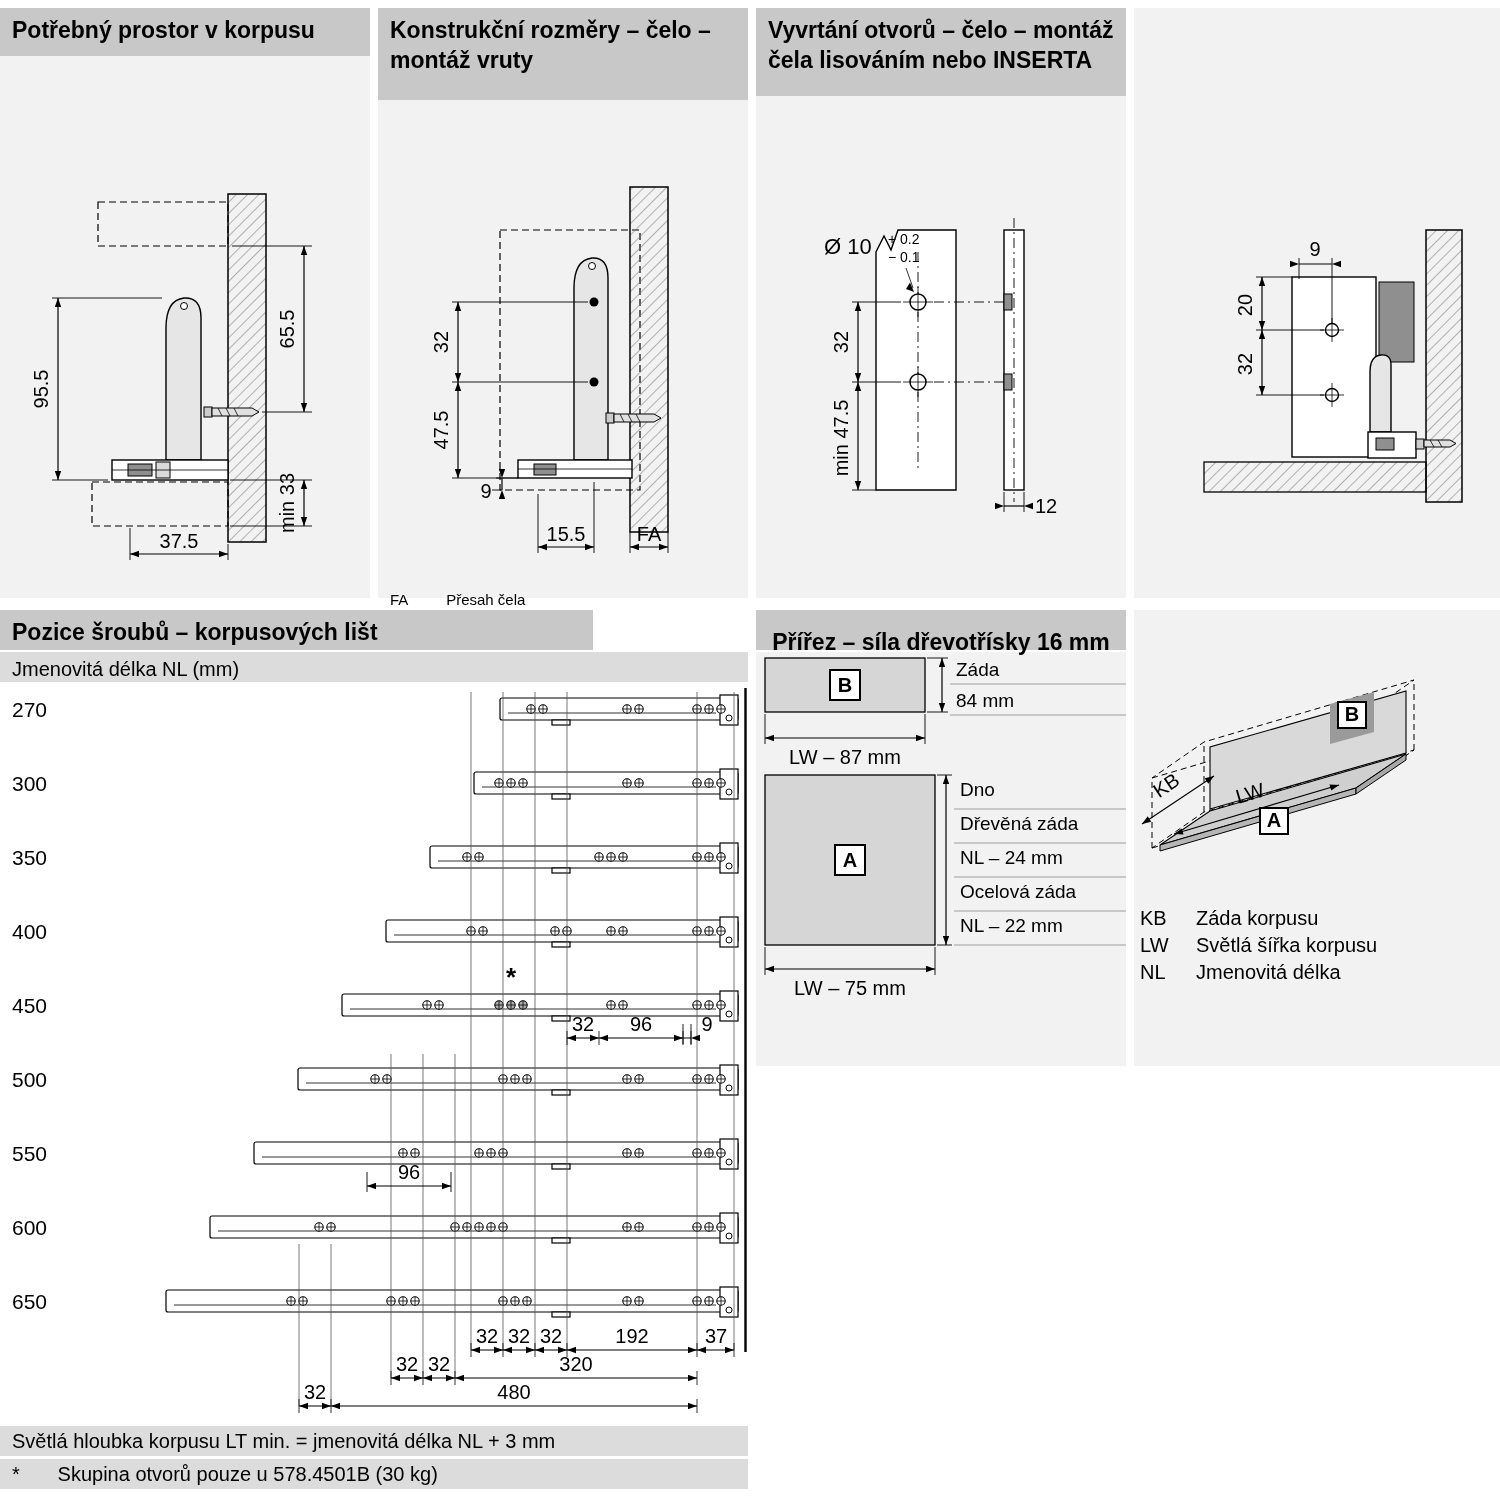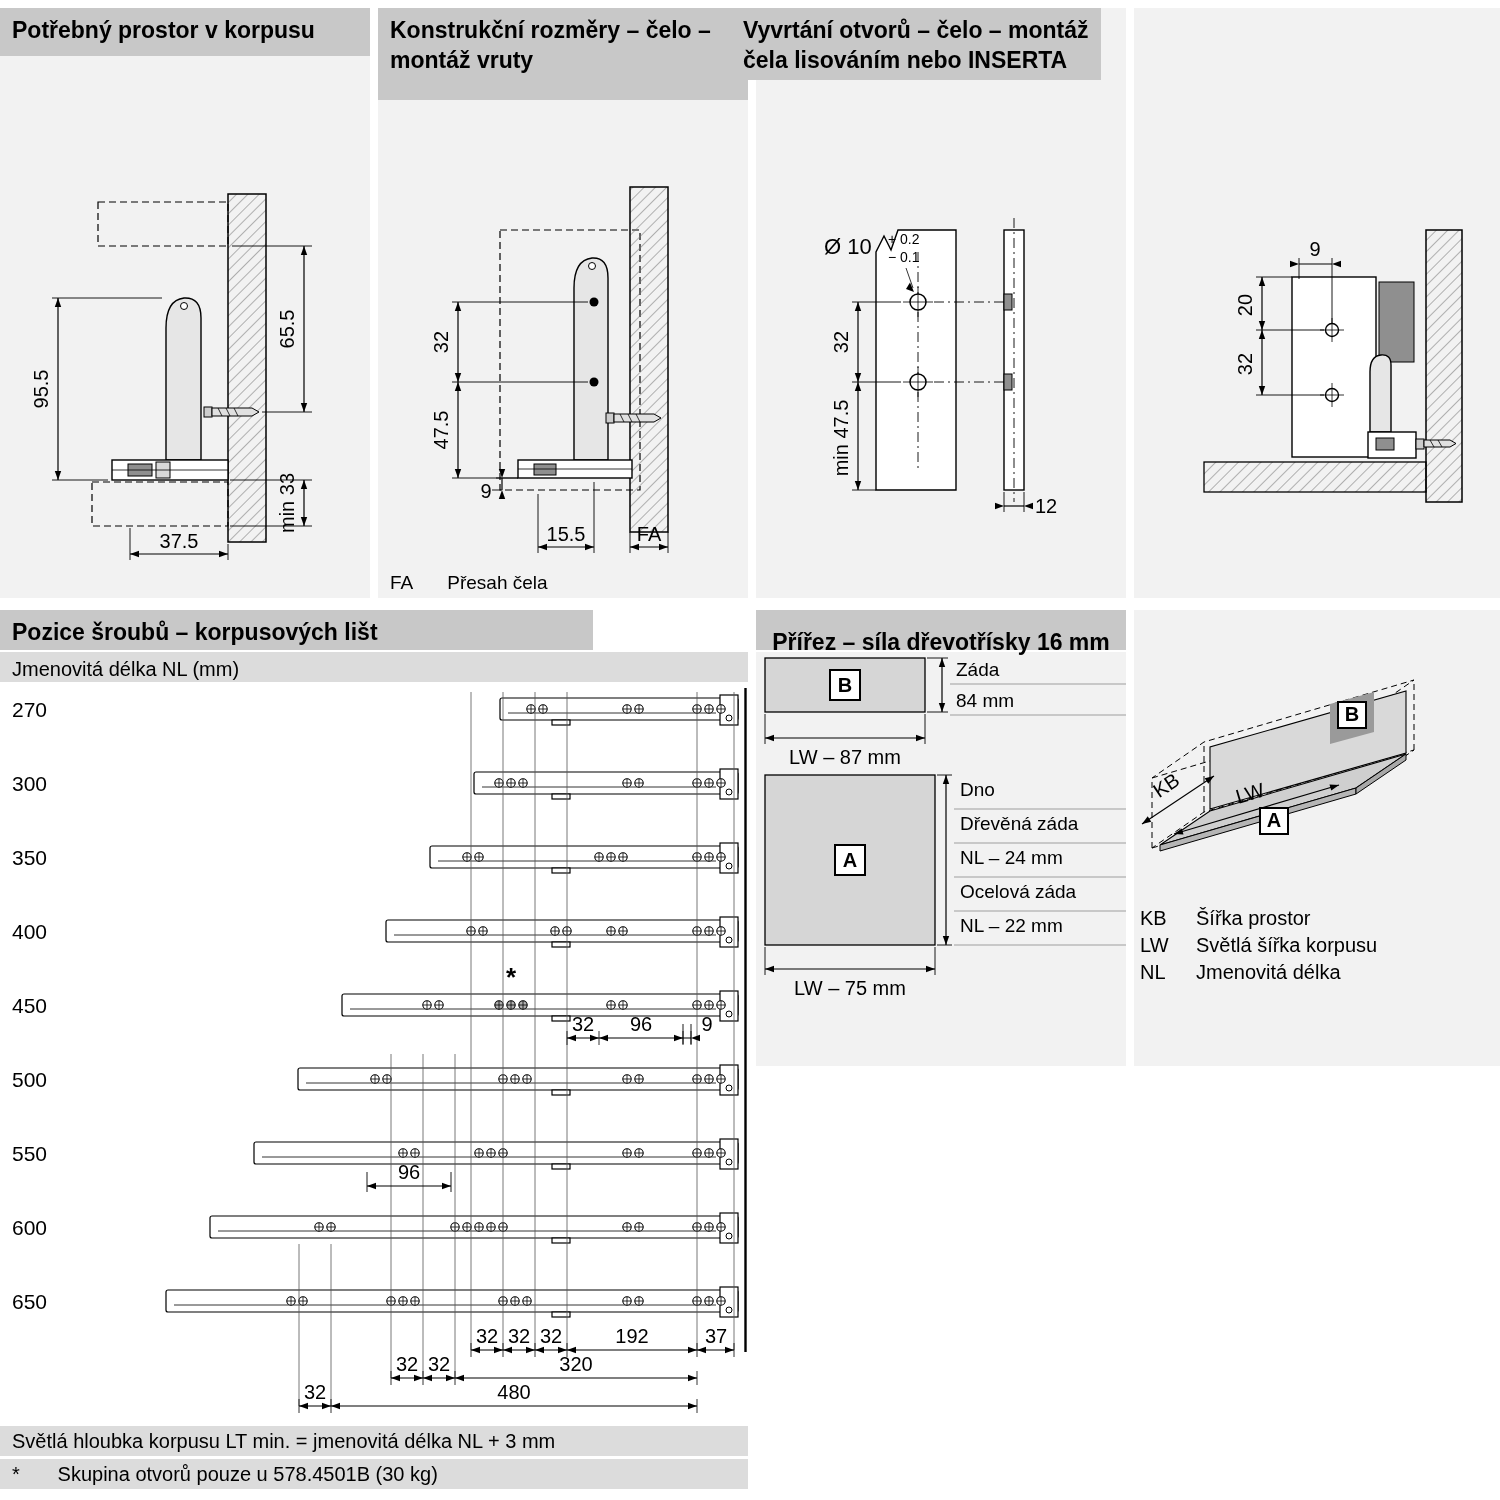--- a/index.html
+++ b/index.html
@@ -5,21 +5,21 @@
   html,body{margin:0;padding:0;background:#fff;}
   #page{position:relative;width:1500px;height:1500px;background:#fff;overflow:hidden;
         font-family:"Liberation Sans",sans-serif;color:#000;}
   .panelbody{position:absolute;background:#f2f2f2;}
   .hdr{position:absolute;background:#c8c8c8;font-weight:bold;font-size:23px;line-height:1.3;
        padding:8px 12px;box-sizing:border-box;}
   .hdr-flex{display:flex;align-items:center;gap:10px;flex-direction:column;}
   .strip{position:absolute;background:#dcdcdc;font-size:20px;padding:6px 12px;box-sizing:border-box;}
   .footrow{position:absolute;background:#dcdcdc;font-size:20px;padding:4px 12px;box-sizing:border-box;}
   .footrow .k{display:inline-block;width:40px;}
-  .fnote{position:absolute;font-size:19px;padding:0 12px;box-sizing:border-box;}
+  .fnote{position:absolute;font-size:15px;padding:0 12px;box-sizing:border-box;margin-top:19px;}
   .fnote .k{display:inline-block;width:52px;}
   .legend{position:absolute;font-size:20px;}
   .legend .row{display:flex;padding:2px 6px;}
   .legend .k{width:56px;}
   svg{position:absolute;font-family:"Liberation Sans",sans-serif;}
   svg text{fill:#000;}
   .dl{stroke:#000;stroke-width:1.2;fill:none;}
   .ext{stroke:#000;stroke-width:0.9;fill:none;}
   .thin{stroke:#000;stroke-width:0.8;fill:none;}
   .sep{stroke:#9e9e9e;stroke-width:1;fill:none;}
@@ -50,21 +50,21 @@
   <div class="panelbody" style="left:378px;top:8px;width:370px;height:590px"></div>
   <div class="panelbody" style="left:756px;top:8px;width:370px;height:590px"></div>
   <div class="panelbody" style="left:1134px;top:8px;width:366px;height:590px"></div>
 
   <div class="hdr" style="left:378px;top:8px;width:370px;height:92px">
     <span>Konstrukční rozměry – čelo – montáž vruty</span>
   </div>
   <div class="hdr" style="left:0;top:8px;width:370px;height:48px">
     <span>Potřebný prostor v korpusu</span>
   </div>
-  <div class="hdr" style="left:731px;top:8px;width:370px;height:72px">
+  <div class="hdr" style="left:756px;top:8px;width:370px;height:88px">
     <span>Vyvrtání otvorů – čelo – montáž čela lisováním nebo INSERTA</span>
   </div>
 
   <svg style="left:0;top:102px" width="370" height="496" viewBox="0 0 370 496">
     <defs>
       <pattern id="ht1" patternUnits="userSpaceOnUse" width="8" height="8" patternTransform="rotate(45)">
         <line x1="0" y1="0" x2="0" y2="8" stroke="#777" stroke-width="1.1"></line>
       </pattern>
     </defs>
     <g>
@@ -679,21 +679,21 @@
       <line class="dl" x1="8" y1="172" x2="80" y2="124"></line>
       <path class="ar" transform="translate(8,172) rotate(-33.7)" d="M0,0 l9,-3.2 l0,6.4 z"></path>
       <path class="ar" transform="translate(80,124) rotate(-33.7)" d="M0,0 l-9,-3.2 l0,6.4 z"></path>
       <text class="dt" transform="translate(36,139) rotate(-33.7)" font-size="21">KB</text>
     </g>
   </svg>
 
   <div class="legend" style="left:1134px;top:905px;width:366px">
     <div class="row">
       <span class="k">KB</span>
-      <span>Šířka prostor</span>
+      <span>Záda korpusu</span>
     </div>
     <div class="row">
       <span class="k">LW</span>
       <span>Světlá šířka korpusu</span>
     </div>
     <div class="row">
       <span class="k">NL</span>
       <span>Jmenovitá délka</span>
     </div>
   </div>

